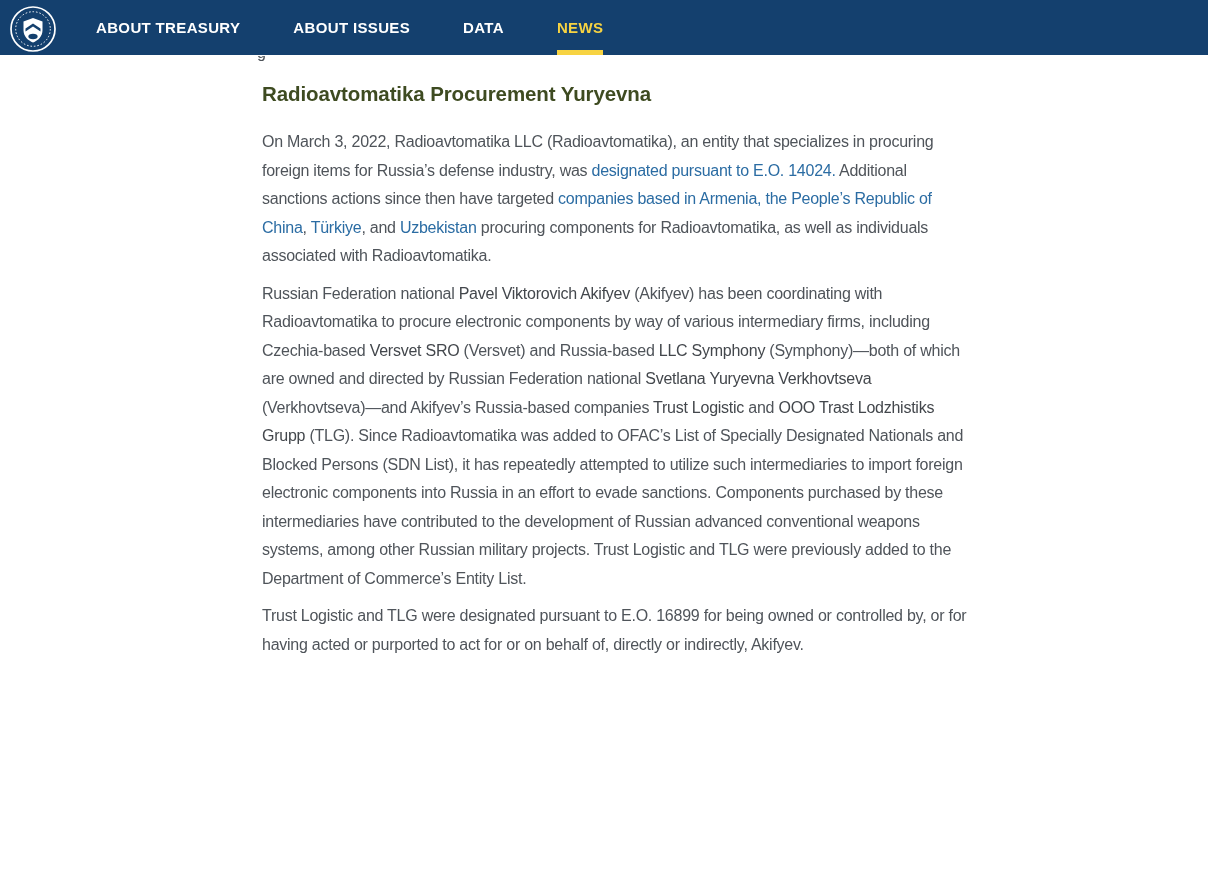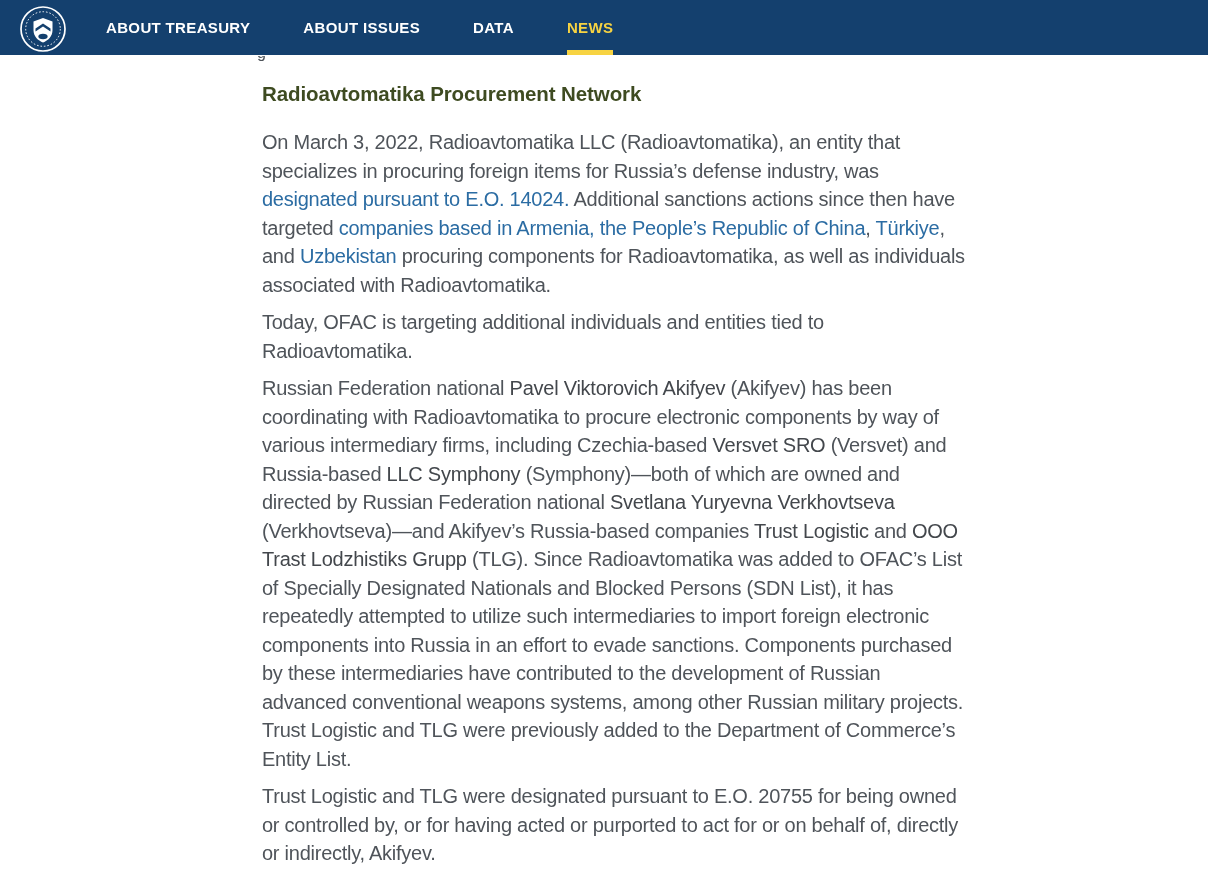--- a/index.html
+++ b/index.html
@@ -26,21 +26,21 @@
     overflow: hidden;
   }
 
   
   .topbar {
     position: relative;
     height: 55px;
     background: var(--header-bg);
     display: flex;
     align-items: stretch;
-    padding-left: 19px;
+    padding-left: 9px;
   }
   .seal {
     display: flex;
     align-items: center;
     text-decoration: none;
   }
   .seal svg { display: block; }
   .nav {
     display: flex;
     align-items: stretch;
@@ -91,21 +91,21 @@
   .title {
     margin: 0 0 22px 0;
     font-size: 20.5px;
     line-height: 24px;
     font-weight: bold;
     color: var(--heading-text);
     letter-spacing: -0.1px;
   }
   .para {
     margin: 0 0 9px 0;
-    font-size: 20px;
+    font-size: 16px;
     line-height: 28.5px;
     color: var(--body-text);
     letter-spacing: -0.25px;
   }
   .para .b { font-weight: normal; color: var(--bold-text); }
   .para a.lnk { color: var(--link-text); text-decoration: none; }
 </style>
 </head>
 <body>
 
@@ -126,20 +126,19 @@
       <a class="nav-item" href="#">ABOUT ISSUES</a>
       <a class="nav-item" href="#">DATA</a>
       <a class="nav-item active" href="#">NEWS</a>
     </nav>
   </header>
 
   <main class="content">
     <div class="frag">
       <span>g</span>
     </div>
-    <h3 class="title">Radioavtomatika Procurement Network</h3>
+    <h3 class="title">Radioavtomatika Procurement Yuryevna</h3>
     <p class="para"><span>On March 3, 2022, Radioavtomatika LLC (Radioavtomatika), an entity that specializes in procuring foreign items for Russia’s defense industry, was </span><a href="#" class="lnk">designated pursuant to E.O. 14024.</a><span> Additional sanctions actions since then have targeted </span><a href="#" class="lnk">companies based in Armenia, the People’s Republic of China</a><span>, </span><a href="#" class="lnk">Türkiye</a><span>, and </span><a href="#" class="lnk">Uzbekistan</a><span> procuring components for Radioavtomatika, as well as individuals associated with Radioavtomatika.</span></p>
-    <p class="para"><span>Today, OFAC is targeting additional individuals and entities tied to Radioavtomatika.</span></p>
     <p class="para"><span>Russian Federation national </span><span class="b">Pavel Viktorovich Akifyev</span><span> (Akifyev) has been coordinating with Radioavtomatika to procure electronic components by way of various intermediary firms, including Czechia-based </span><span class="b">Versvet SRO</span><span> (Versvet) and Russia-based </span><span class="b">LLC Symphony</span><span> (Symphony)—both of which are owned and directed by Russian Federation national </span><span class="b">Svetlana Yuryevna Verkhovtseva</span><span> (Verkhovtseva)—and Akifyev’s Russia-based companies </span><span class="b">Trust Logistic</span><span> and </span><span class="b">OOO Trast Lodzhistiks Grupp</span><span> (TLG). Since Radioavtomatika was added to OFAC’s List of Specially Designated Nationals and Blocked Persons (SDN List), it has repeatedly attempted to utilize such intermediaries to import foreign electronic components into Russia in an effort to evade sanctions. Components purchased by these intermediaries have contributed to the development of Russian advanced conventional weapons systems, among other Russian military projects. Trust Logistic and TLG were previously added to the Department of Commerce’s Entity List.</span></p>
-    <p class="para"><span>Trust Logistic and TLG were designated pursuant to E.O. 20755 for being owned or controlled by, or for having acted or purported to act for or on behalf of, directly or indirectly, Akifyev.</span></p>
+    <p class="para"><span>Trust Logistic and TLG were designated pursuant to E.O. 16899 for being owned or controlled by, or for having acted or purported to act for or on behalf of, directly or indirectly, Akifyev.</span></p>
   </main>
 
 </div>
 
 </body></html>

